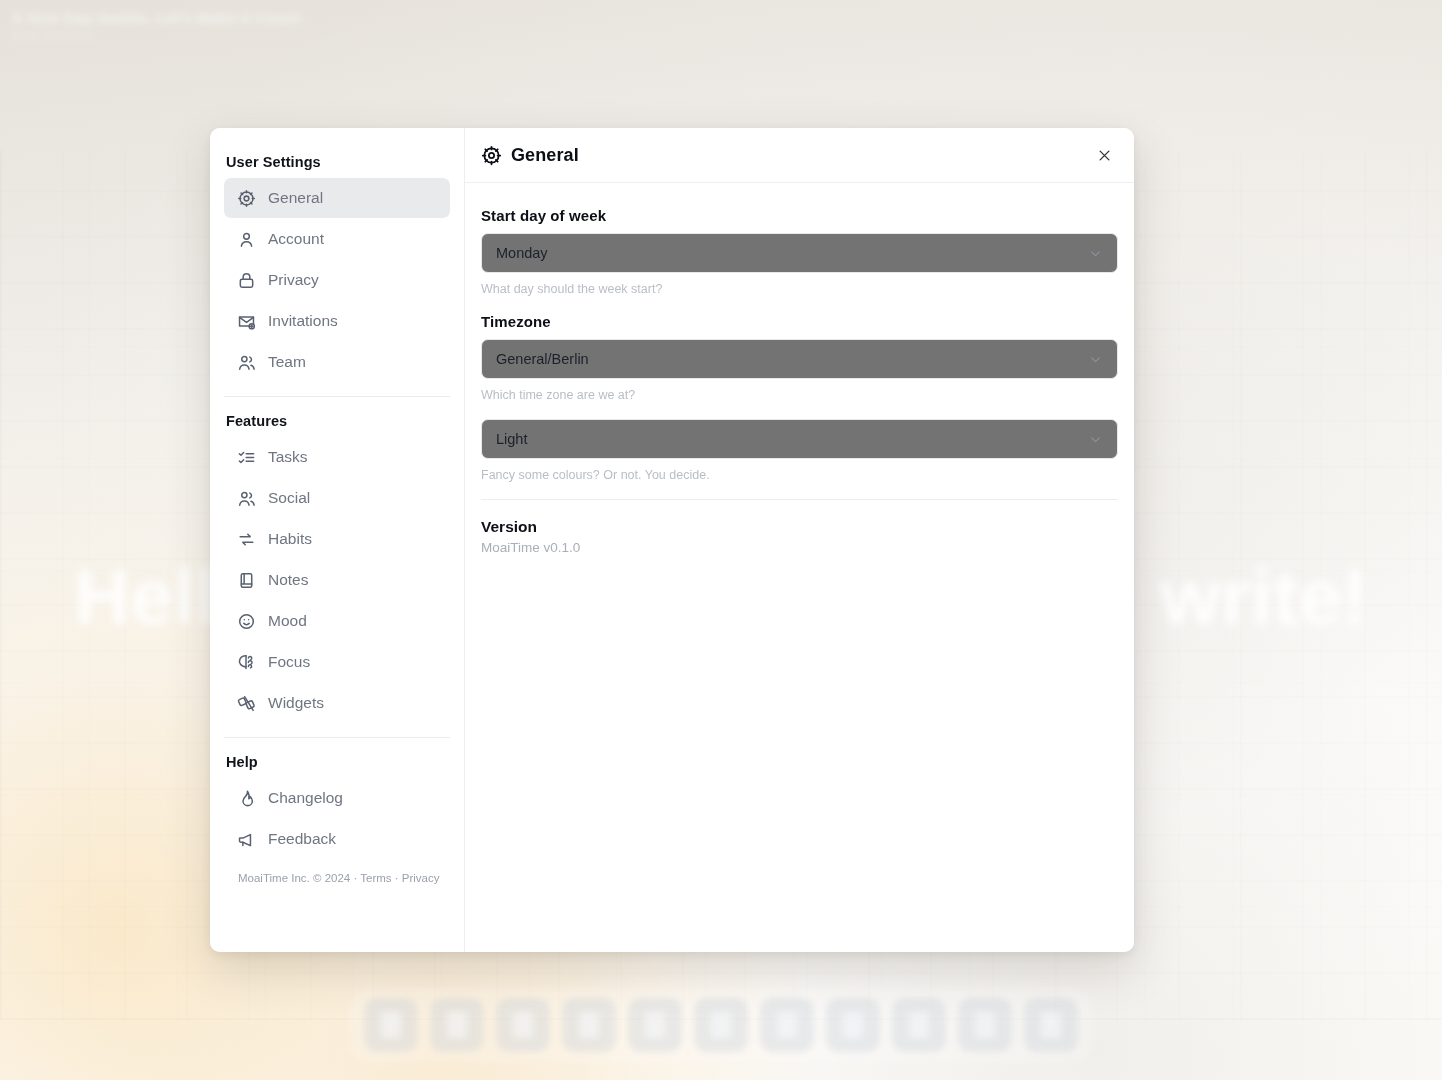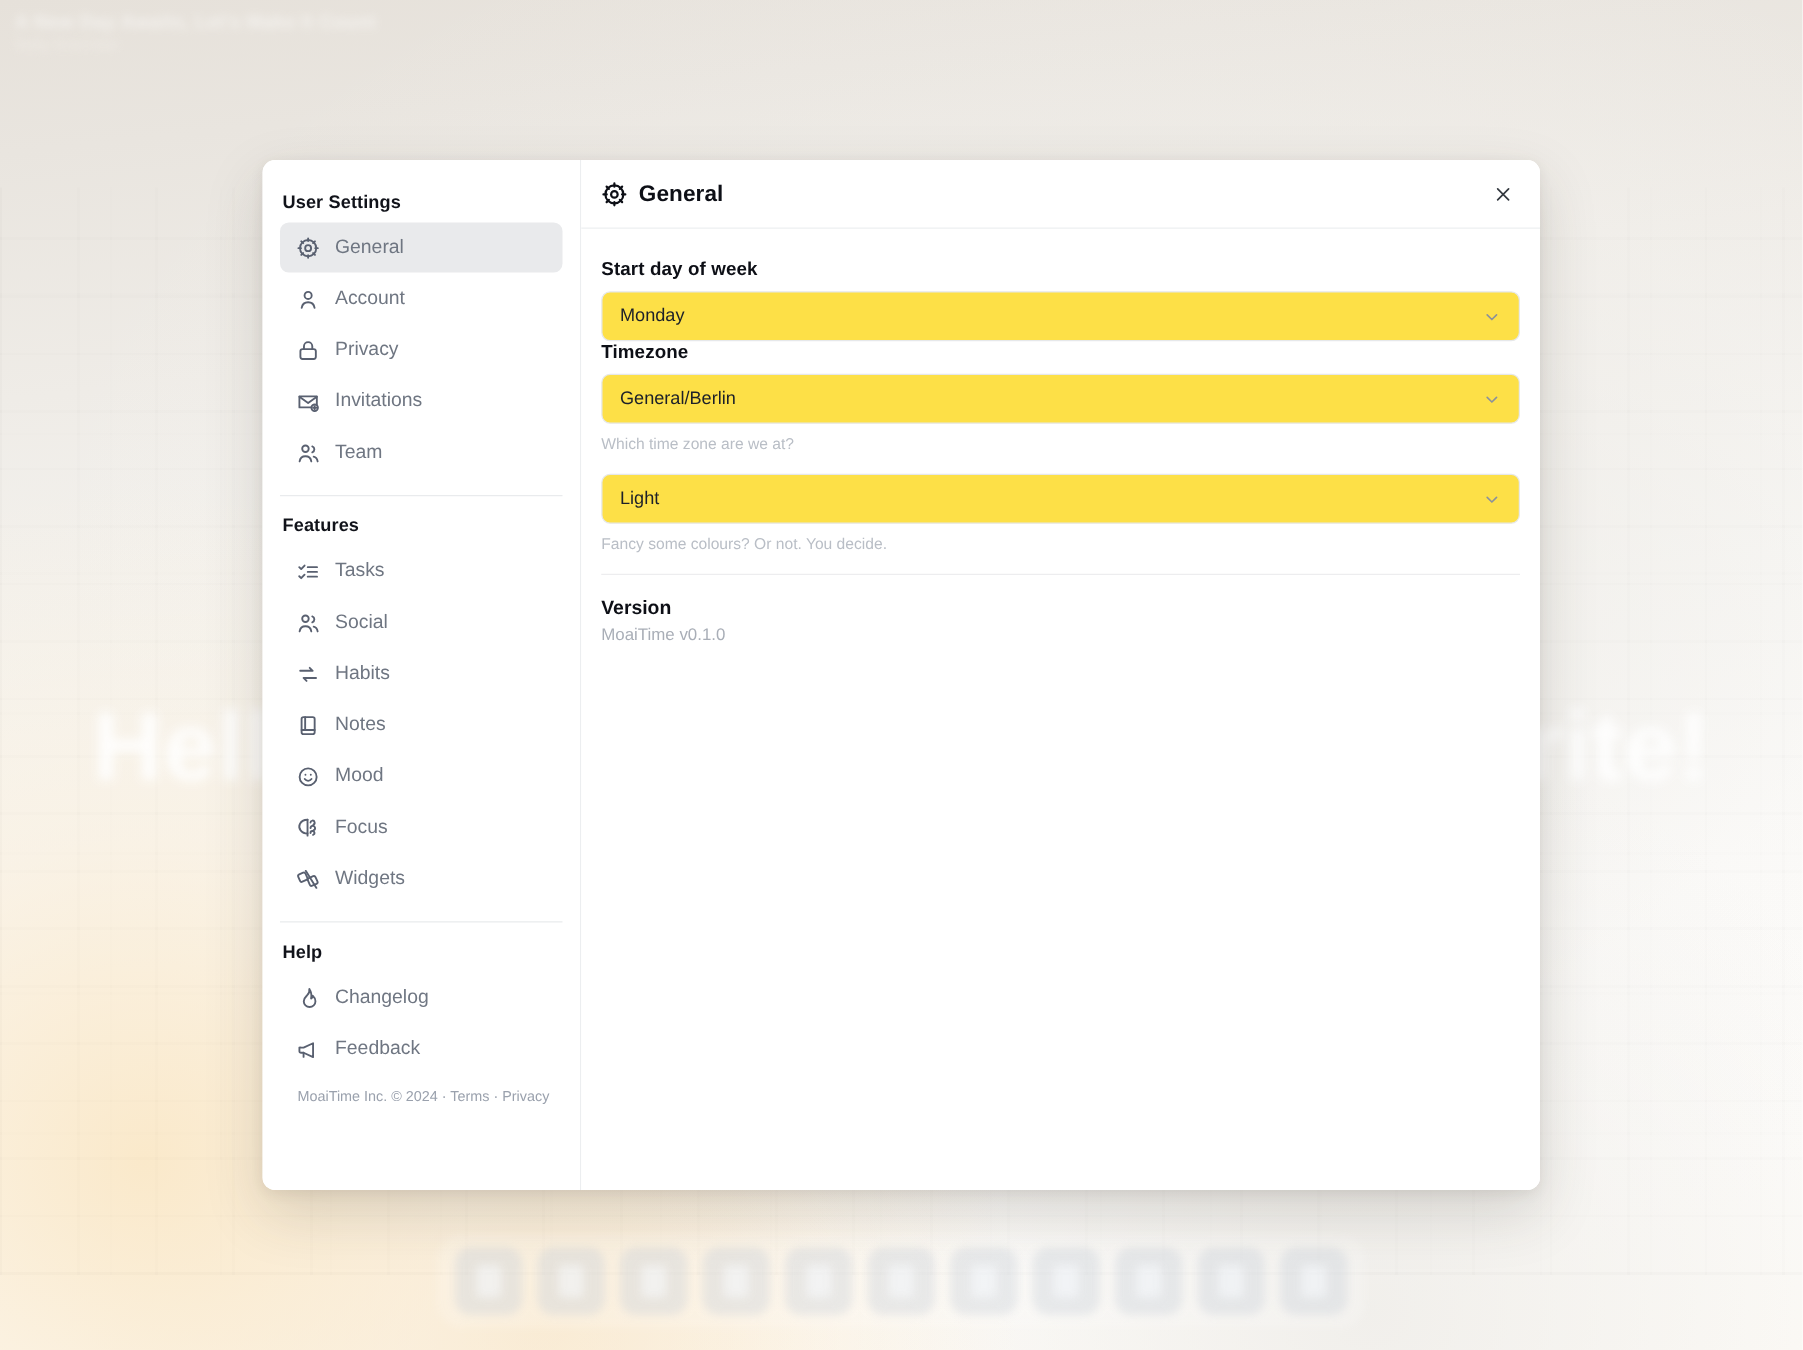--- a/index.html
+++ b/index.html
@@ -93,21 +93,21 @@
     display: block;
     width: 20px; height: 26px;
     border-radius: 4px;
     background: rgba(243,246,249,0.75);
   }
 
   
   #settings-modal {
     position: absolute;
     left: 210px; top: 128px;
-    width: 1022px; height: 824px;
+    width: 924px; height: 824px;
     background: #ffffff;
     border-radius: 10px;
     box-shadow: 0 18px 46px rgba(60,54,44,0.17), 0 3px 10px rgba(60,54,44,0.08);
     display: flex;
     overflow: hidden;
   }
 
   
   #settings-sidebar {
     width: 255px;
@@ -208,21 +208,21 @@
     font-weight: 700;
     color: #0d0f16;
     margin-bottom: 9px;
     letter-spacing: 0.1px;
   }
 
   .select-box {
     height: 40px;
     border: 1px solid #e6e8ea;
     border-radius: 7px;
-    background: #fde047;
+    background: #737373;
     display: flex;
     align-items: center;
     padding: 0 14px;
     cursor: pointer;
     font-size: 14.5px;
     color: #1c2029;
   }
   .select-box .sel-val { flex: 1 1 auto; }
   .select-box .chev { width: 15px; height: 15px; color: #8b919b; display: block; }
 
@@ -474,20 +474,21 @@
           <div>
             <div class="field-label">Start day of week</div>
             <div class="select-box">
               <span class="sel-val">Monday</span>
               <span>
                 <svg viewBox="0 0 24 24" fill="none" stroke="currentColor" stroke-width="2.1" stroke-linecap="round" stroke-linejoin="round" class="chev">
                   <path d="M6 9.4l6 6 6-6"></path>
                 </svg>
               </span>
             </div>
+            <div class="field-hint">What day should the week start?</div>
           </div>
           <div>
             <div class="field-label">Timezone</div>
             <div class="select-box">
               <span class="sel-val">General/Berlin</span>
               <span>
                 <svg viewBox="0 0 24 24" fill="none" stroke="currentColor" stroke-width="2.1" stroke-linecap="round" stroke-linejoin="round" class="chev">
                   <path d="M6 9.4l6 6 6-6"></path>
                 </svg>
               </span>

